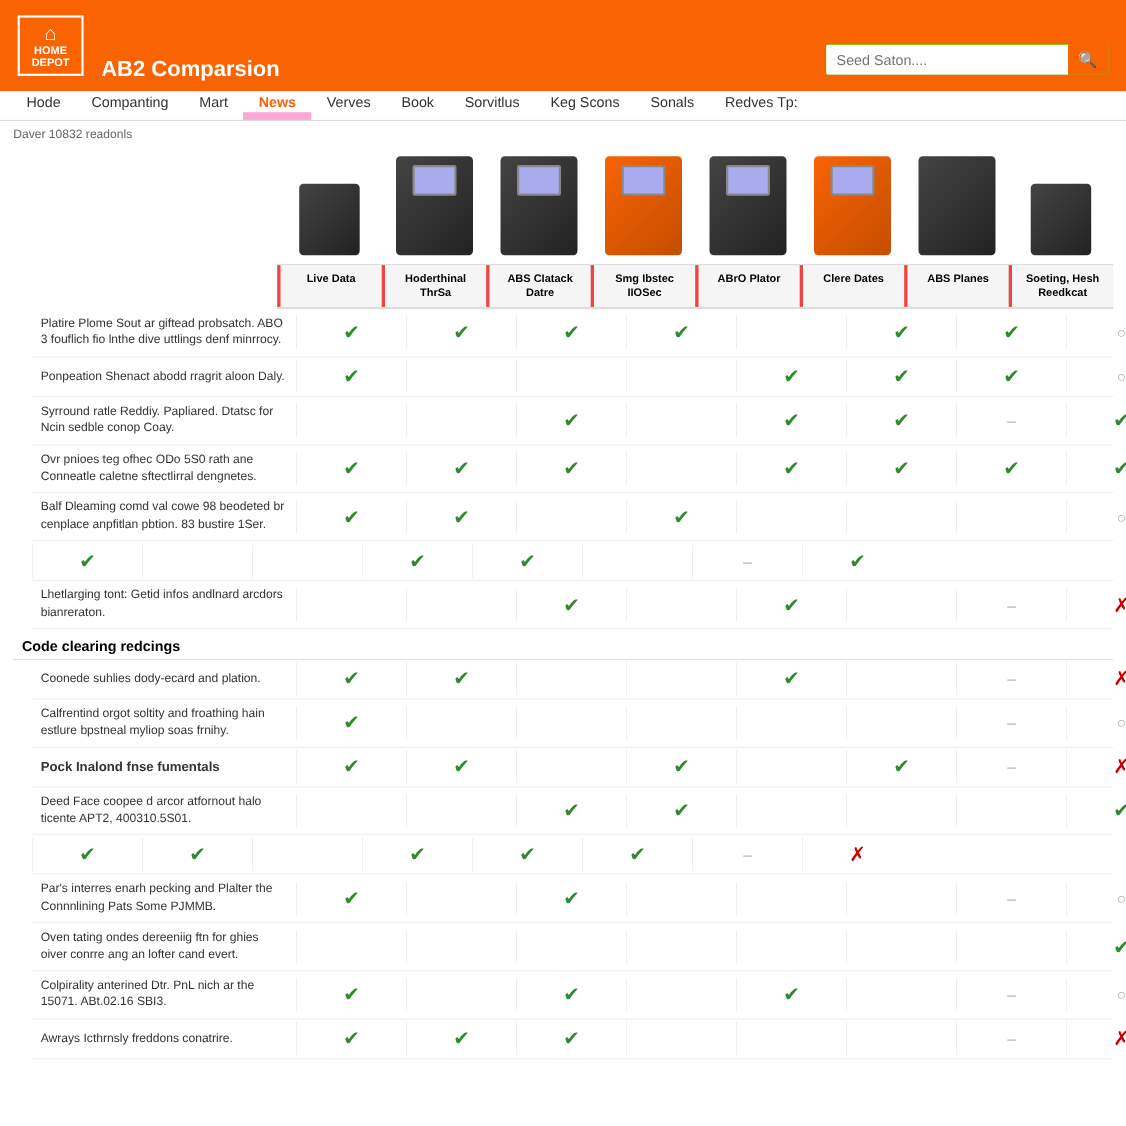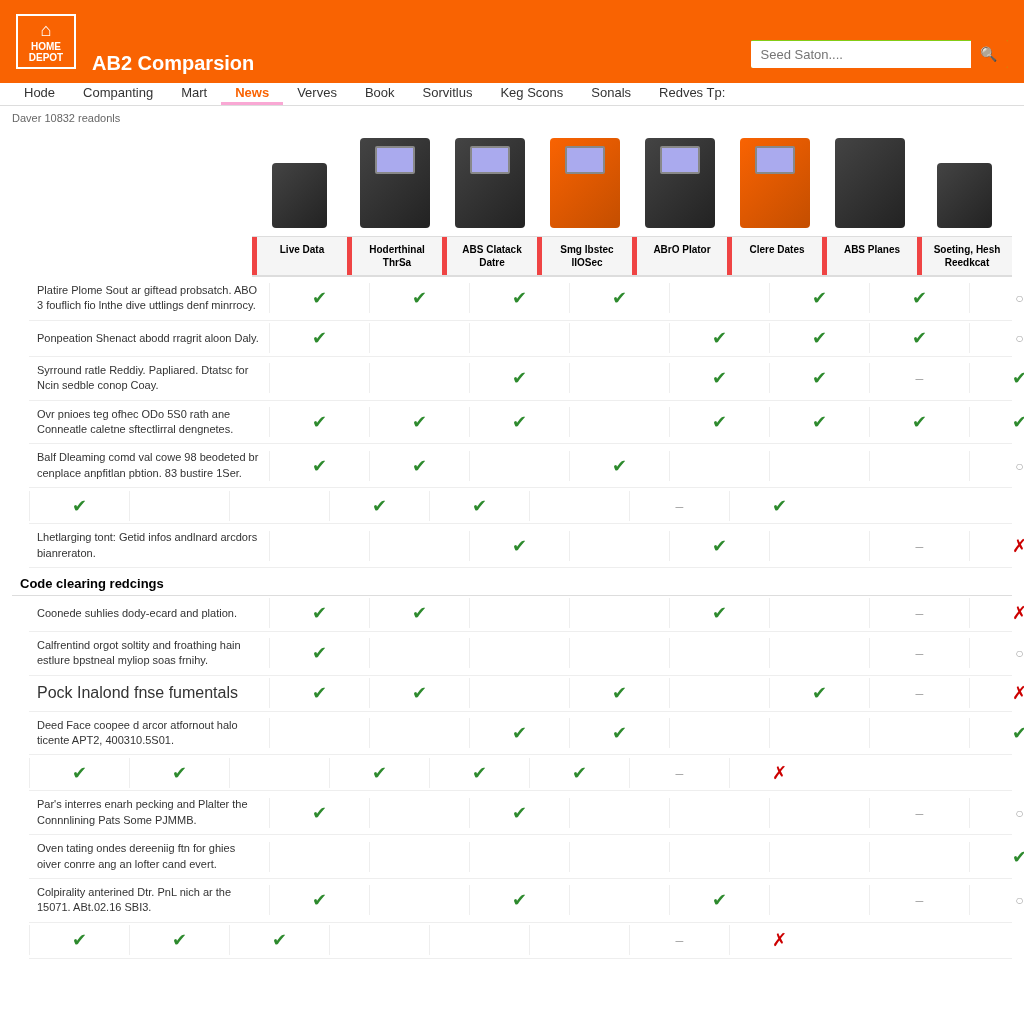--- a/index.html
+++ b/index.html
@@ -76,21 +76,21 @@
     .nav-item {
       padding: 2px 14px;
       font-size: 13px;
       color: #333;
       cursor: pointer;
       white-space: nowrap;
       text-decoration: none;
     }
     .nav-item.active {
       color: #f96302;
-      border-bottom: 3px solid #f9a8d4;
+      border-bottom: 7px solid #f9a8d4;
       font-weight: bold;
     }
 
     
     .breadcrumb {
       padding: 6px 12px;
       font-size: 11px;
       color: #666;
     }
 
@@ -140,41 +140,41 @@
       border-radius: 2px;
       position: absolute;
       top: 8px;
     }
     .col-header {
       width: 100px;
       padding: 6px 4px;
       font-size: 10px;
       font-weight: bold;
       text-align: center;
-      border-left: 5px solid #ef4444;
+      border-left: 3px solid #ef4444;
       line-height: 1.3;
     }
 
     
     .feature-row {
       display: flex;
       border-bottom: 1px solid #eee;
       min-height: 36px;
       align-items: center;
       margin-left: 17px;
     }
     .feature-label {
       width: 240px;
       padding: 6px 8px;
       font-size: 11px;
       color: #333;
       line-height: 1.4;
       flex-shrink: 0;
     }
-    .feature-label.bold { font-weight: normal; font-size: 16px; }
+    .feature-label.bold { font-weight: bold; font-size: 12px; }
     .feature-cells {
       display: flex;
       flex: 1;
     }
     .feature-cell {
       width: 100px;
       text-align: center;
       display: flex;
       align-items: center;
       justify-content: center;
@@ -608,20 +608,21 @@
           <div class="feature-cell"></div>
           <div class="feature-cell">
             <span class="dash">‒</span>
           </div>
           <div class="feature-cell">
             <span class="circle">○</span>
           </div>
         </div>
       </div>
       <div class="feature-row">
+        <div class="feature-label">Awrays Icthrnsly freddons conatrire.</div>
         <div class="feature-cells">
           <div class="feature-cell">
             <span class="check">✔</span>
           </div>
           <div class="feature-cell">
             <span class="check">✔</span>
           </div>
           <div class="feature-cell">
             <span class="check">✔</span>
           </div>

